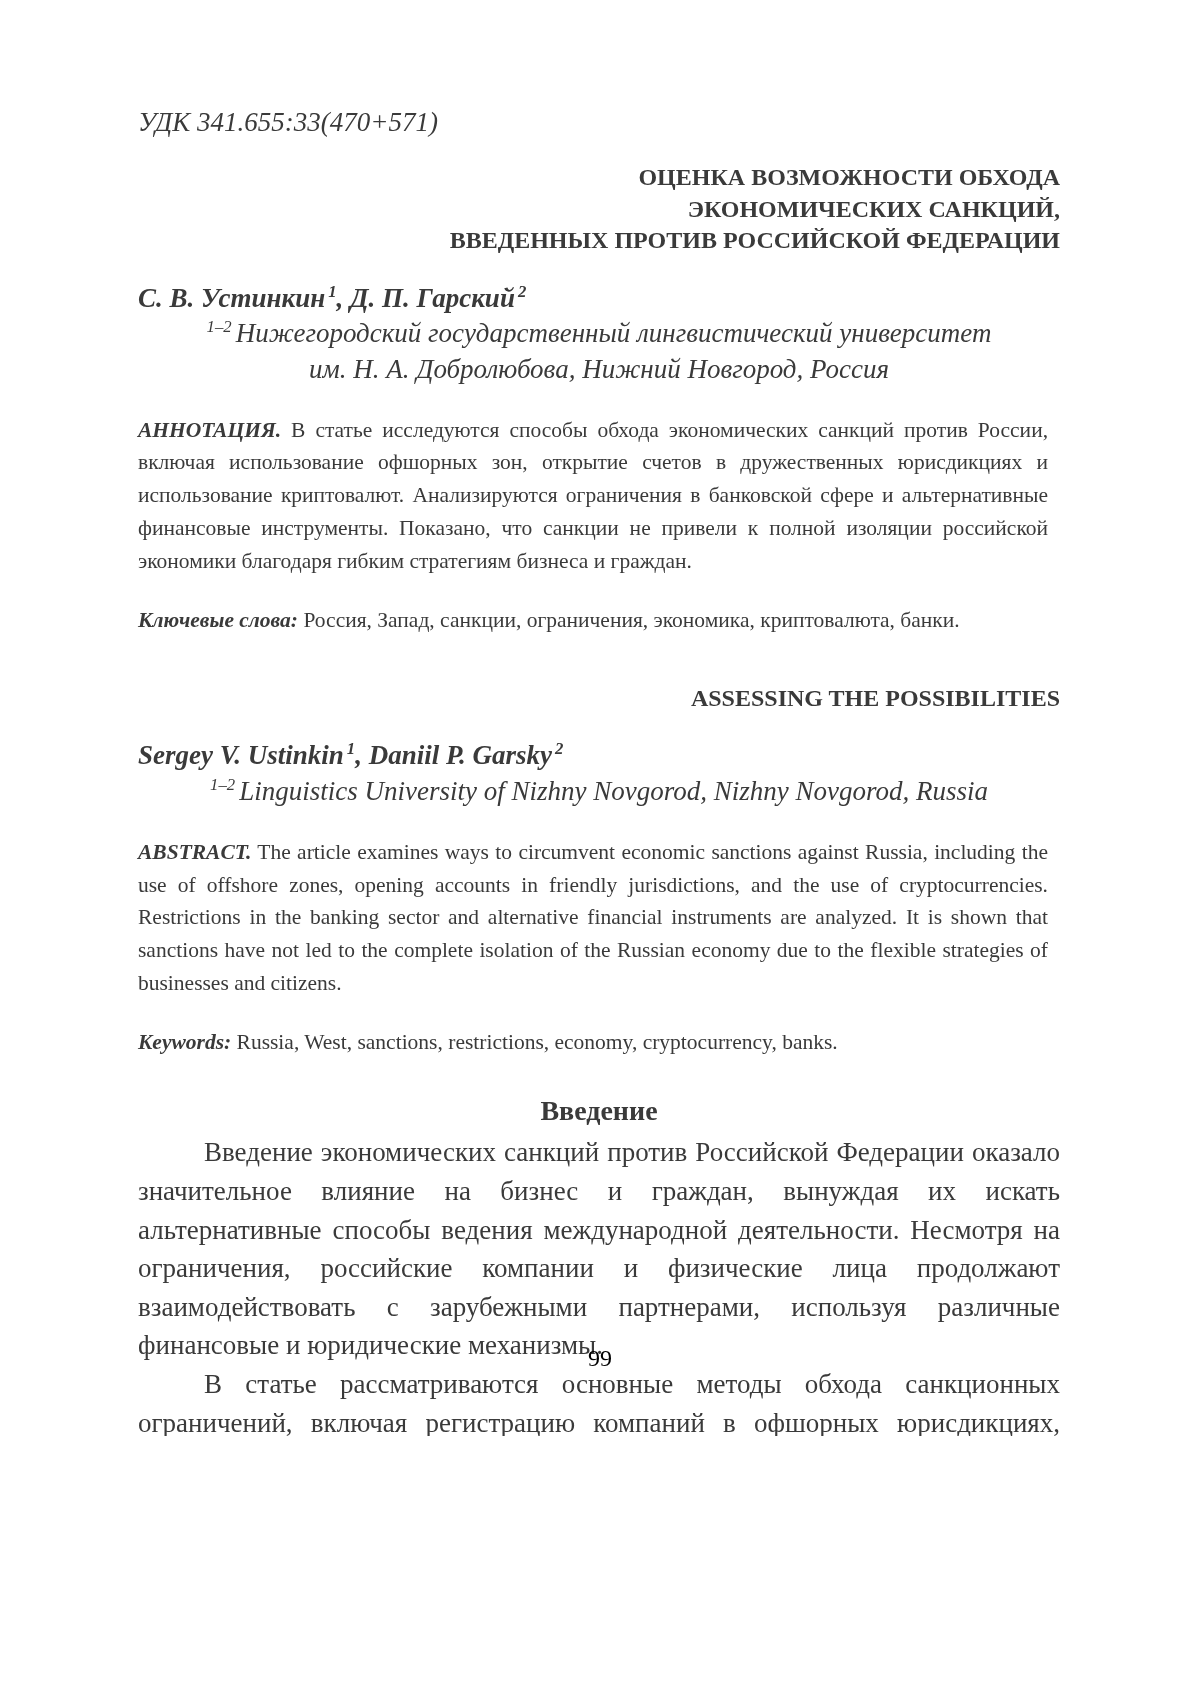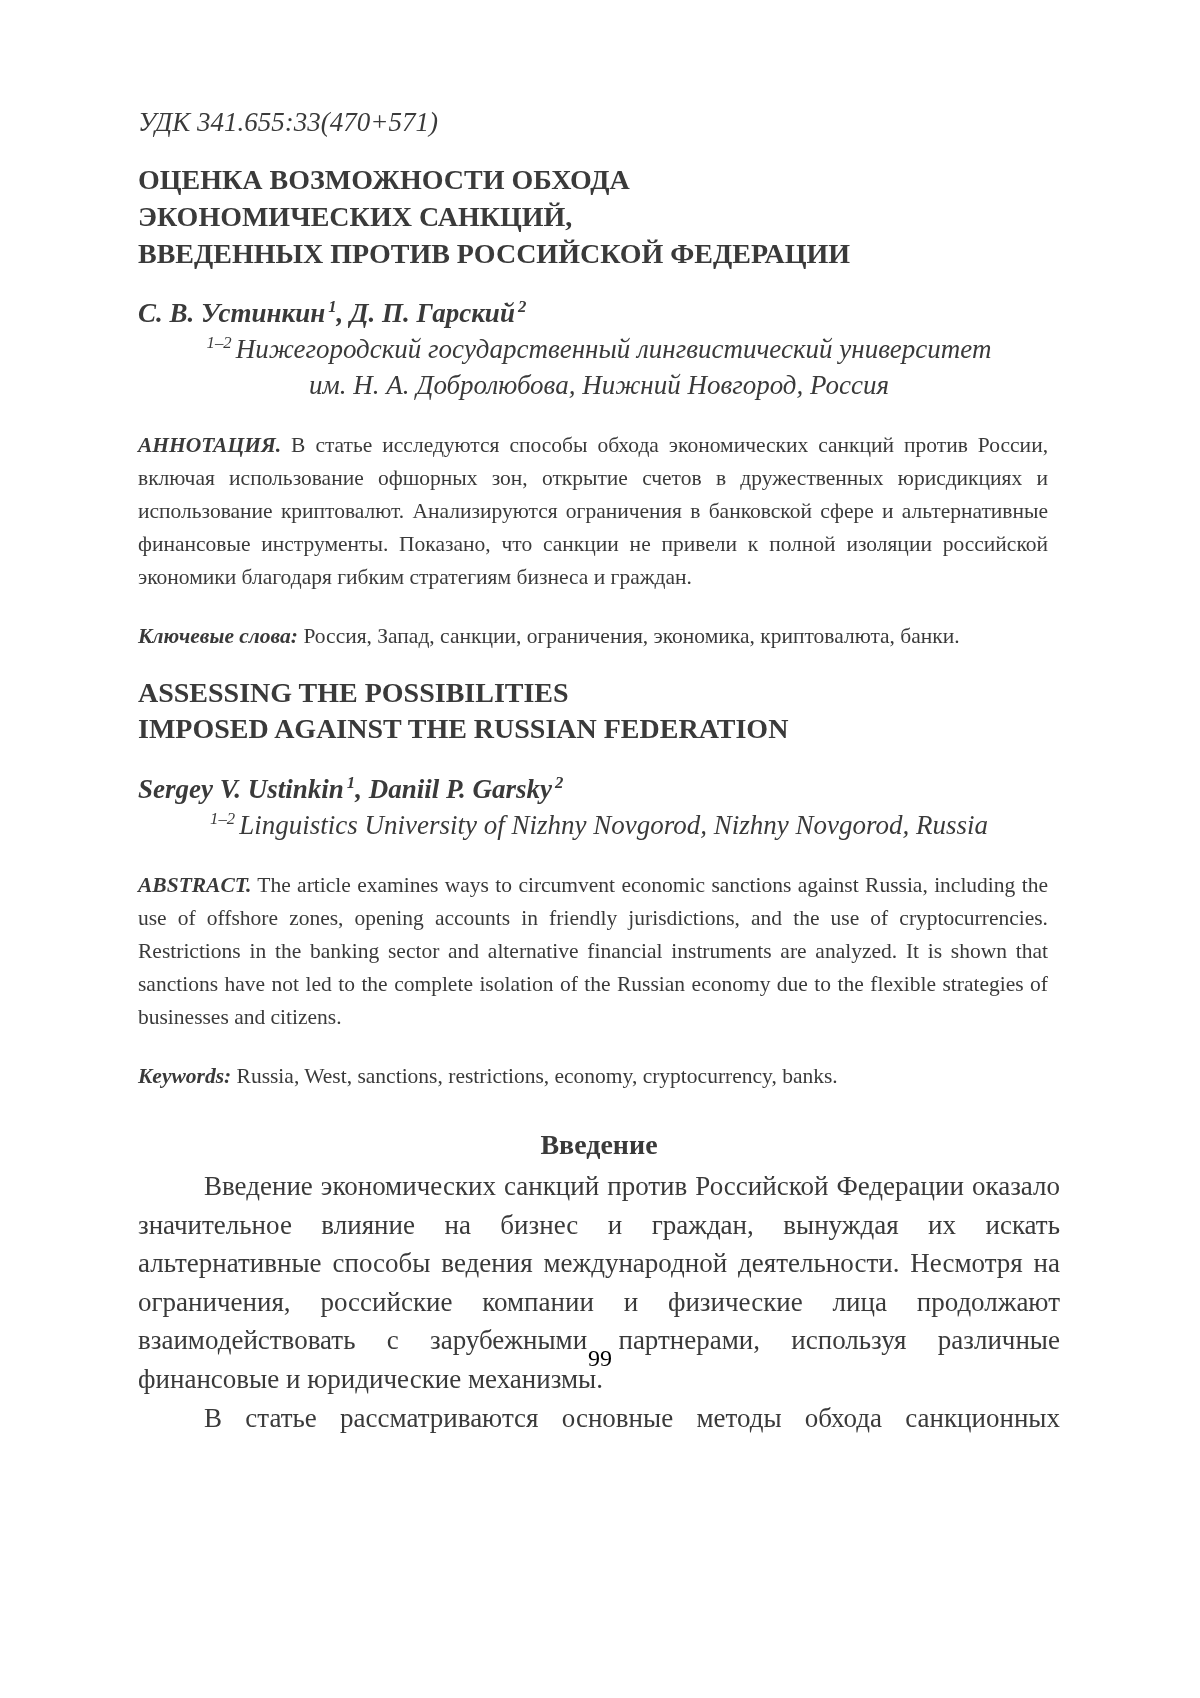--- a/index.html
+++ b/index.html
@@ -19,28 +19,28 @@
     padding: 106px 140px 0 138px;
     overflow: hidden;
   }
   .udc {
     font-style: italic;
     font-size: 27px;
     line-height: 1.2;
     text-align: left;
   }
   .title {
-    text-align: left;
+    text-align: right;
     font-weight: bold;
-    font-size: 28px;
+    font-size: 24px;
     line-height: 1.31;
     margin-top: 24px;
   }
   .title .tline { display: block; }
-  .title-en { margin-top: 22px; font-family: Liberation Serif, serif; }
+  .title-en { margin-top: 46px; font-family: Liberation Serif, serif; }
   .authors {
     text-align: left;
     font-weight: bold;
     font-style: italic;
     font-size: 27px;
     line-height: 1.32;
     margin-top: 24px;
   }
   .affiliation {
     text-align: center;
@@ -120,21 +120,20 @@
     <span>В статье исследуются способы обхода экономических санкций против России, включая использование офшорных зон, открытие счетов в дружественных юрисдикциях и использование криптовалют. Анализируются ограничения в банковской сфере и альтернативные финансовые инструменты. Показано, что санкции не привели к полной изоляции российской экономики благодаря гибким стратегиям бизнеса и граждан.</span>
   </p>
 
   <p class="kw-line">
     <span class="run-in-label">Ключевые слова:</span>
     <span>Россия, Запад, санкции, ограничения, экономика, криптовалюта, банки.</span>
   </p>
 
   <div class="title title-en">
     <span class="tline">ASSESSING THE POSSIBILITIES</span>
-    <span class="tline">IMPOSED AGAINST THE RUSSIAN FEDERATION</span>
   </div>
 
   <div class="authors"><span>Sergey V. Ustinkin</span><sup class="auth-sup">1</sup><span>, </span><span>Daniil P. Garsky</span><sup class="auth-sup">2</sup></div>
 
   <div class="affiliation">
     <div><sup class="affil-sup">1–2</sup><span>Linguistics University of Nizhny Novgorod, Nizhny Novgorod, Russia</span></div>
   </div>
 
   <p class="abstract">
     <span class="run-in-label">ABSTRACT.</span>

